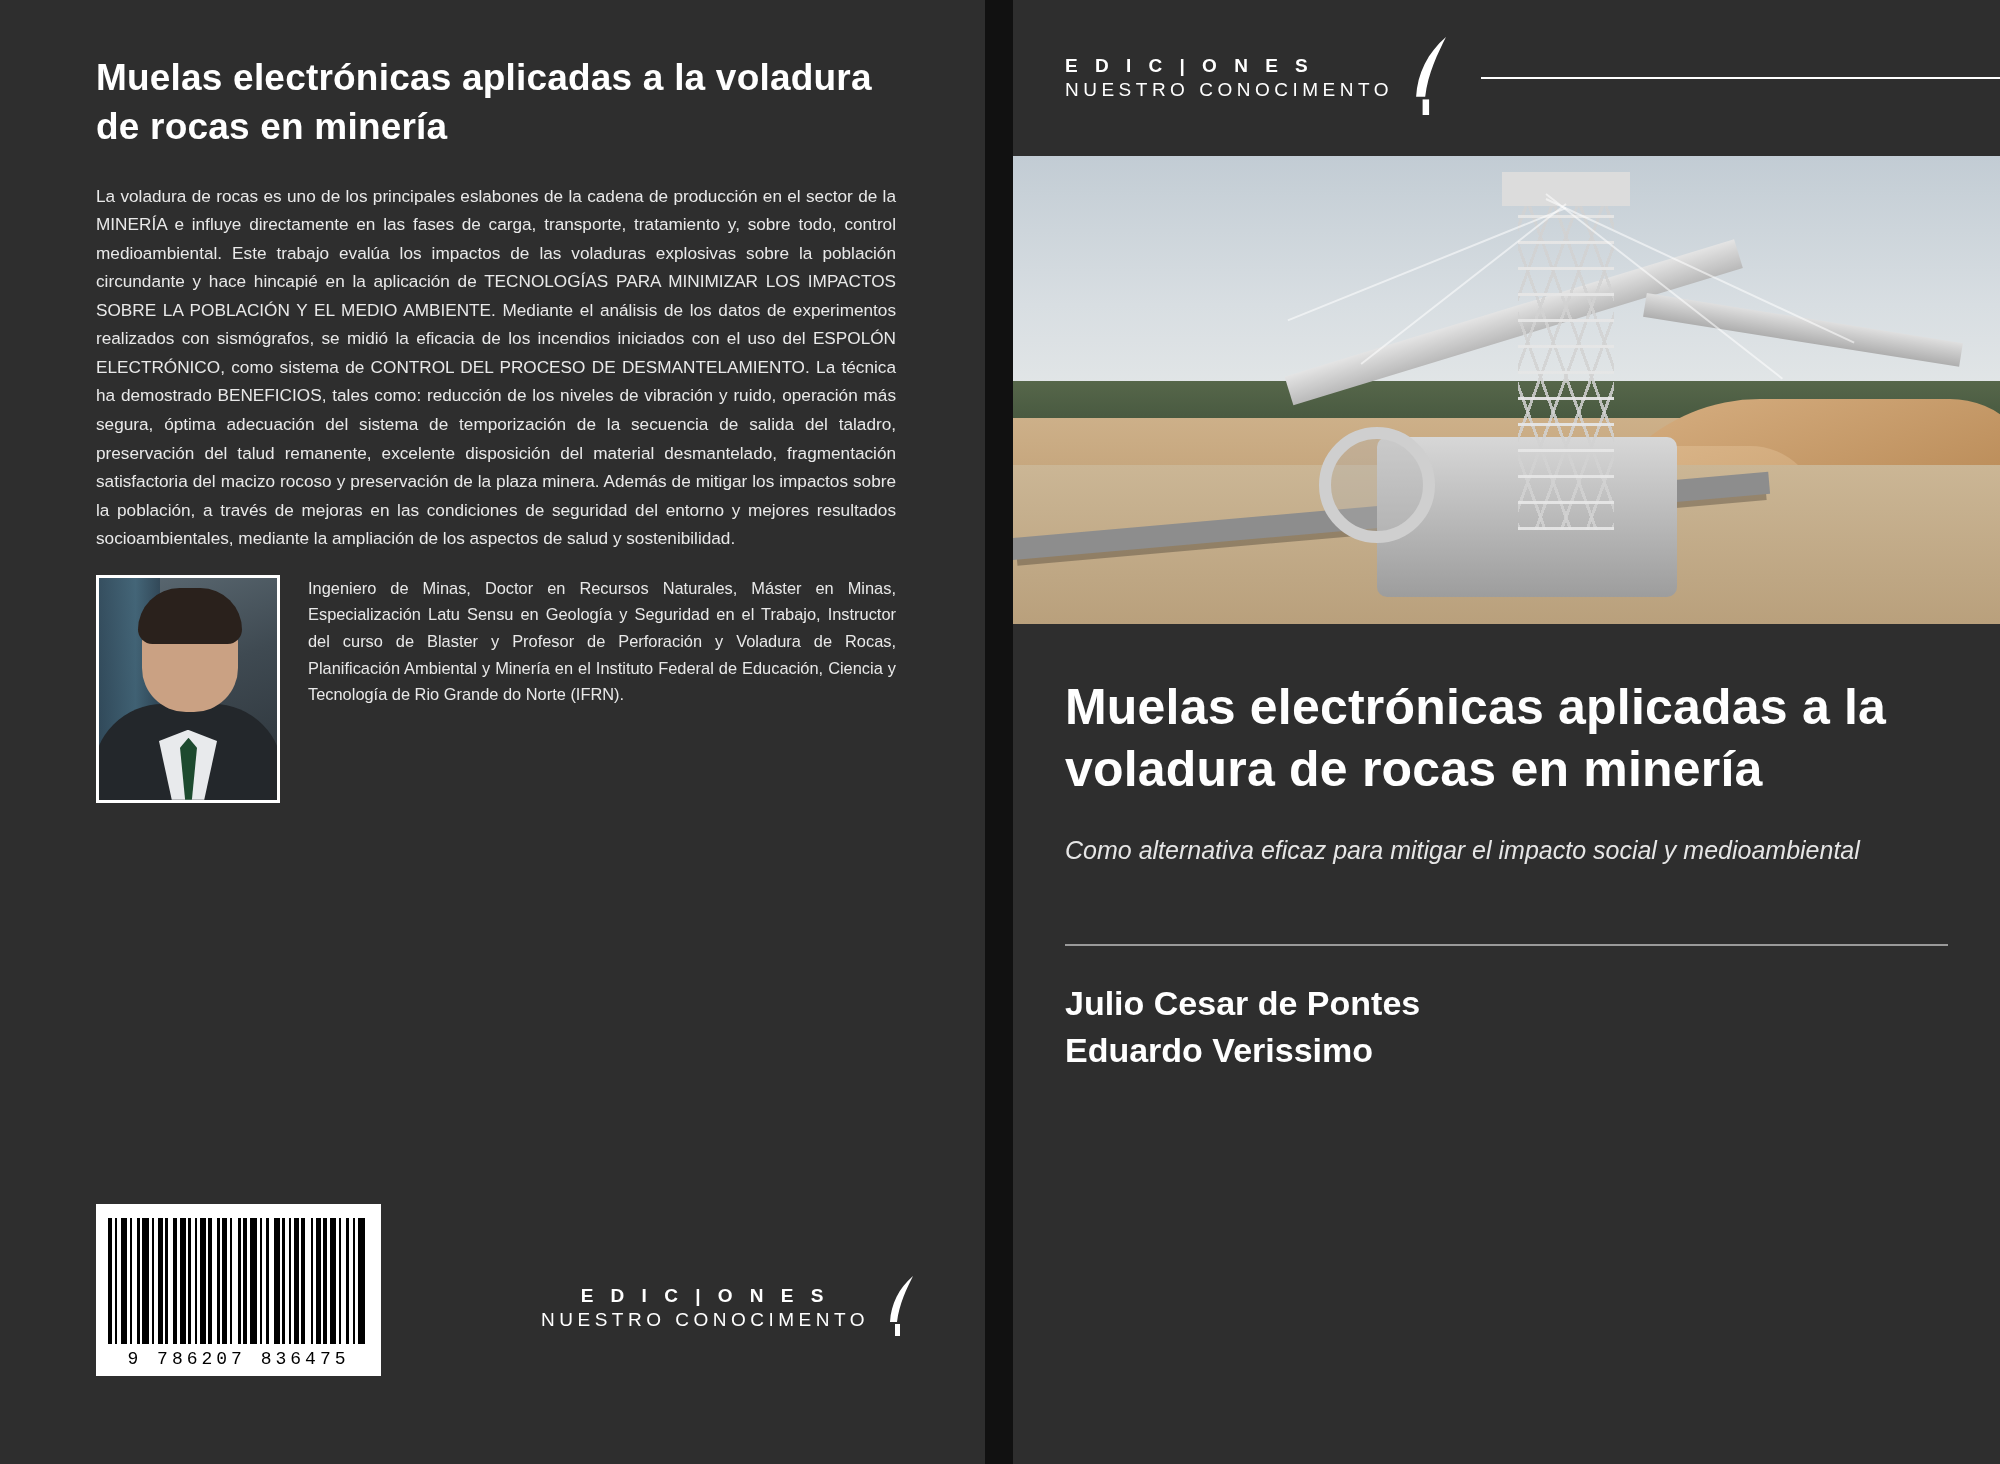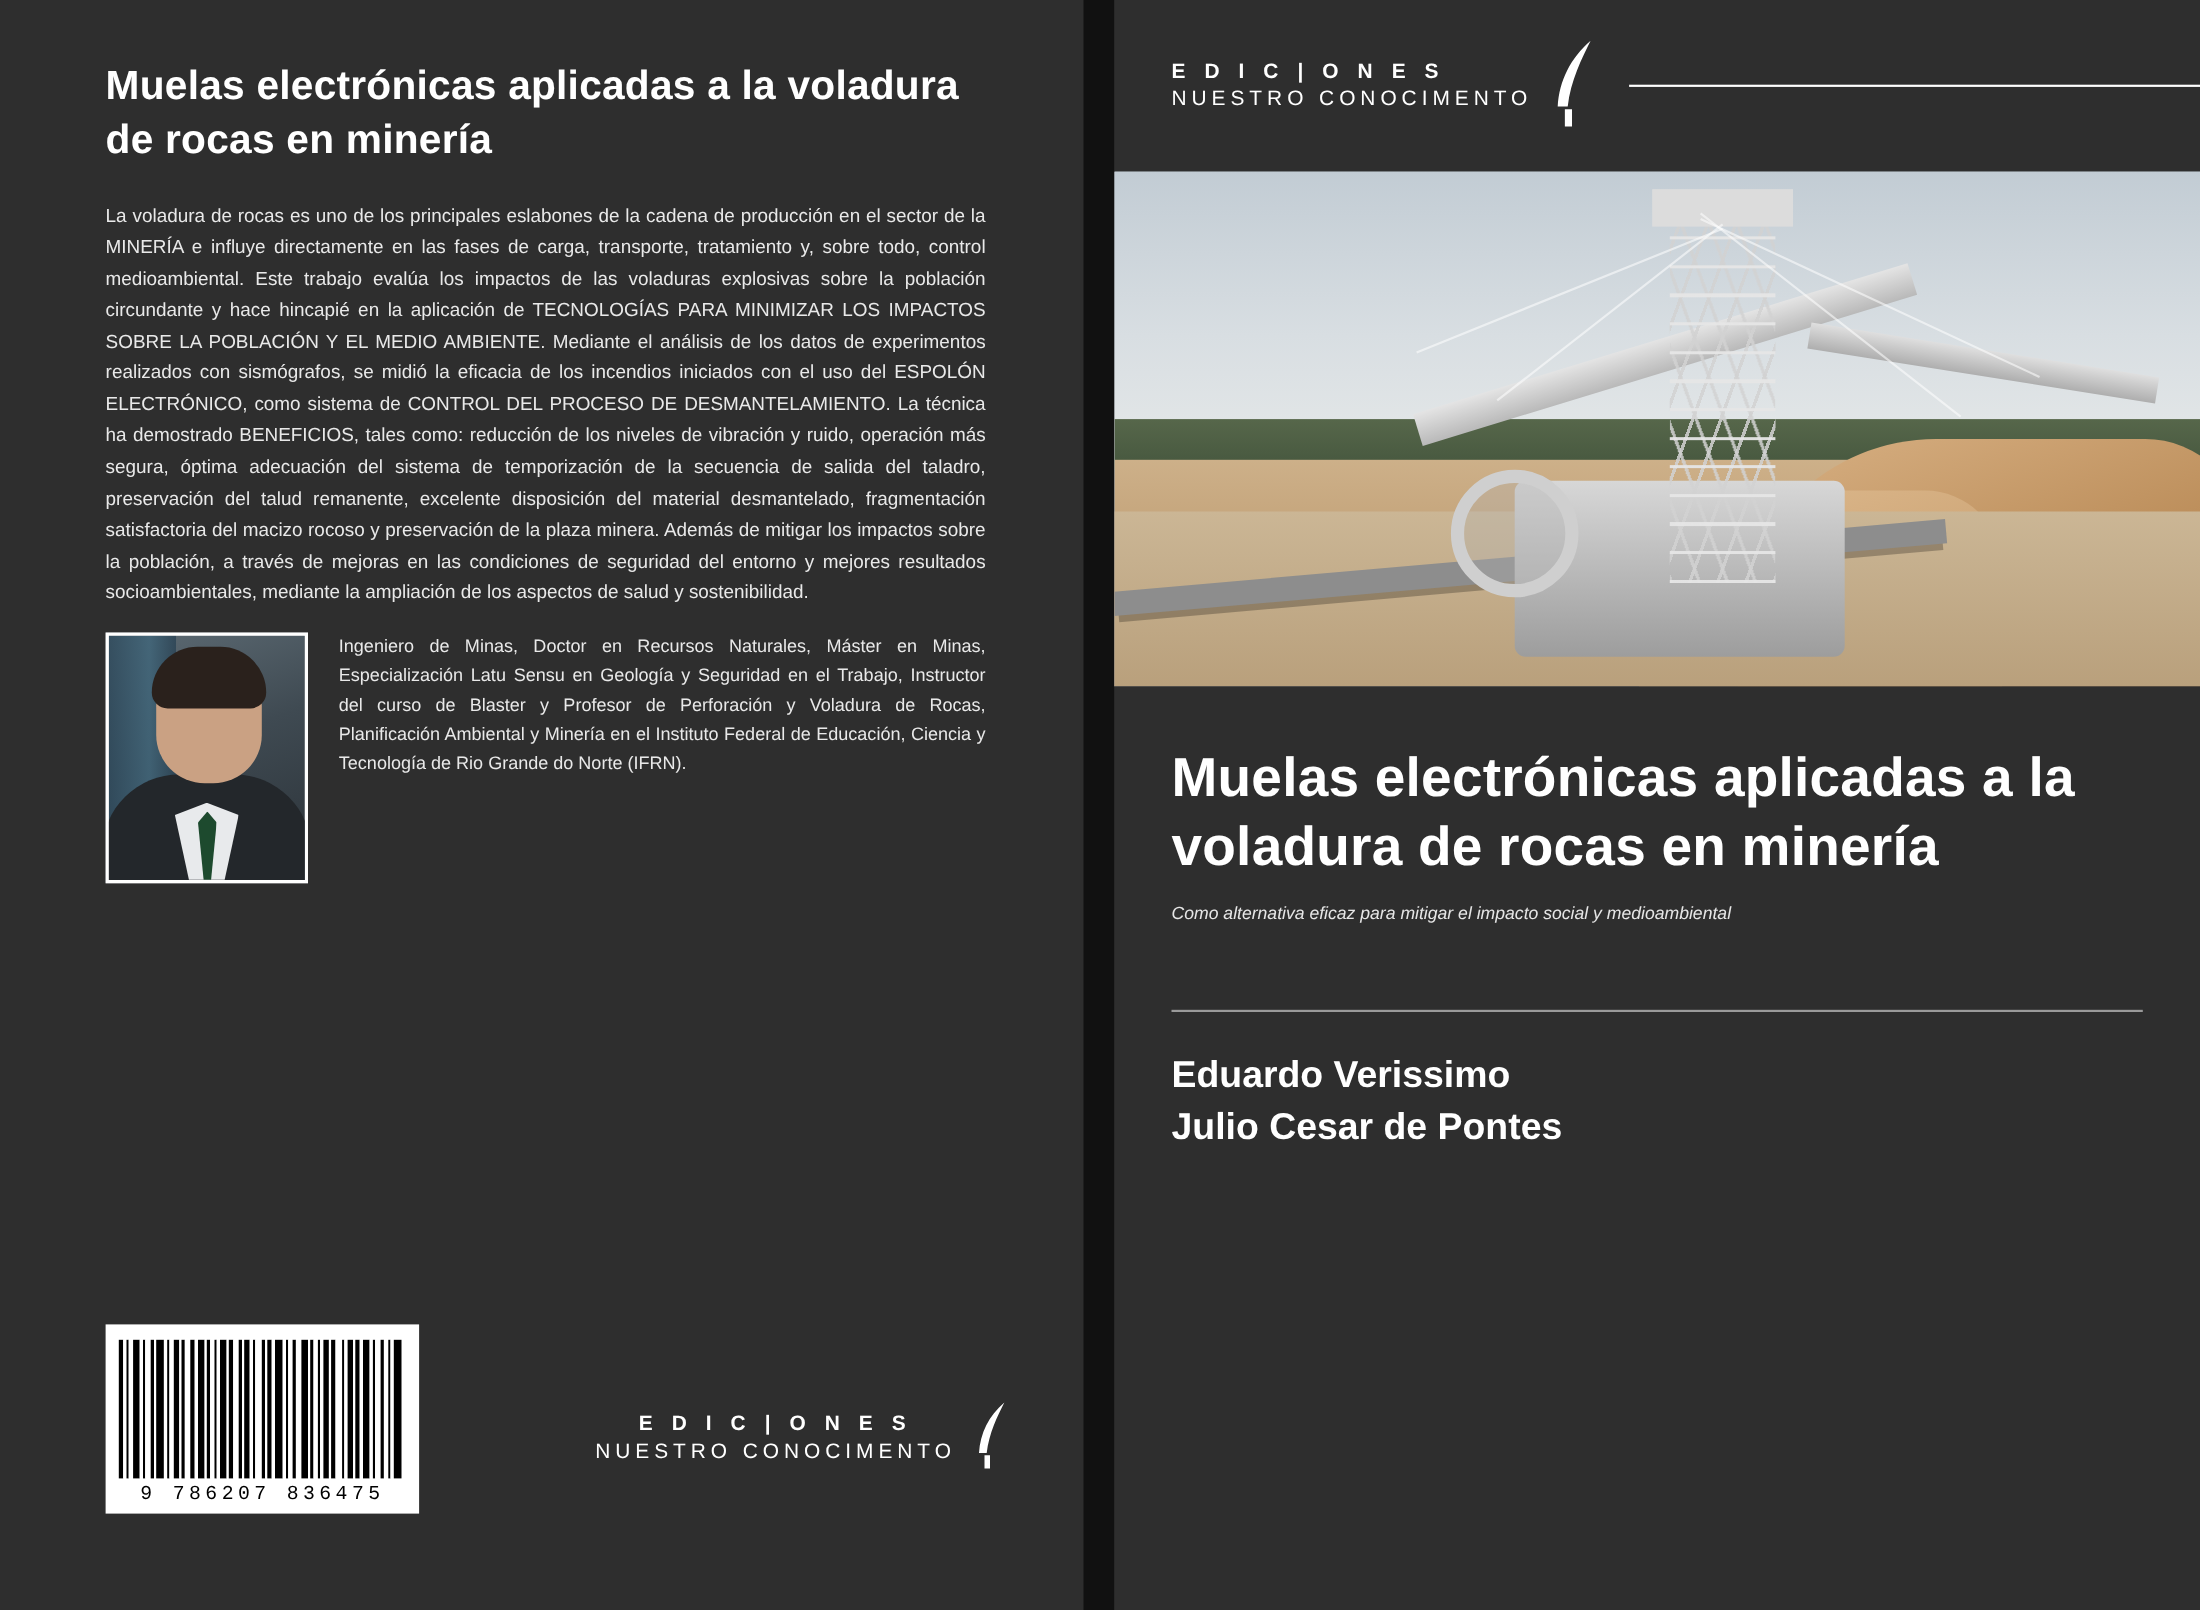--- a/index.html
+++ b/index.html
@@ -337,24 +337,24 @@
   .front-title {
     color: #ffffff;
     font-size: 50px;
     font-weight: bold;
     line-height: 1.24;
     letter-spacing: 0.2px;
     margin: 0;
   }
   .front-subtitle {
     color: #e6e6e6;
-    font-size: 16px;
+    font-size: 25px;
     font-style: italic;
     line-height: 1.4;
-    margin-top: 20px;
+    margin-top: 33px;
     max-width: 830px;
   }
   .front-rule {
     height: 2px;
     background: #9a9a9a;
     margin-top: 76px;
   }
   .front-authors {
     margin-top: 34px;
     color: #ffffff;
@@ -519,19 +519,19 @@
       <div class="cable" style="left:54%;top:9%;width:340px;transform:rotate(25deg)"></div>
       <div class="cable" style="left:56%;top:10%;width:260px;transform:rotate(142deg)"></div>
       <div class="cable" style="left:56%;top:11%;width:300px;transform:rotate(158deg)"></div>
     </div>
 
     <div class="front-body">
       <h1 class="front-title">Muelas electrónicas aplicadas a la voladura de rocas en minería</h1>
       <div class="front-subtitle">Como alternativa eficaz para mitigar el impacto social y medioambiental</div>
       <div class="front-rule"></div>
       <div class="front-authors">
+        <div>Julio Cesar de Pontes</div>
         <div>Eduardo Verissimo</div>
-        <div>Julio Cesar de Pontes</div>
       </div>
     </div>
 
   </div>
 </div>
 
 </body></html>

